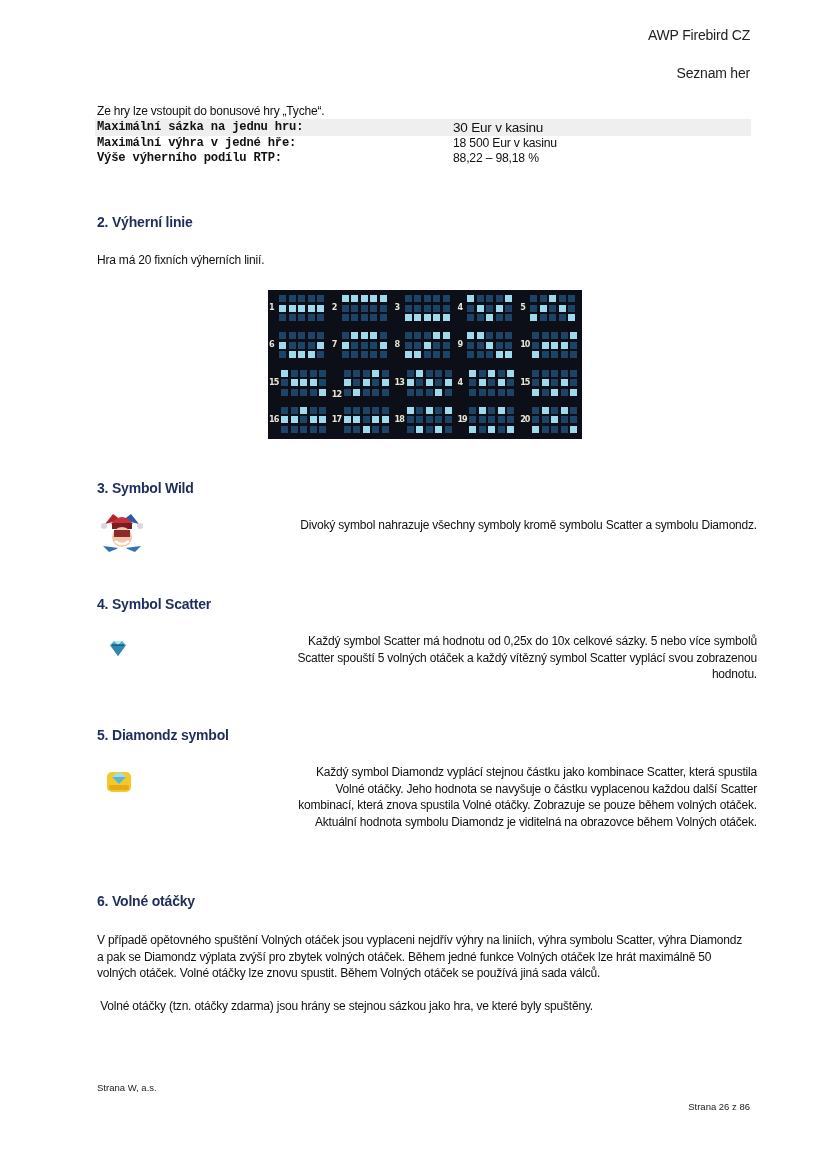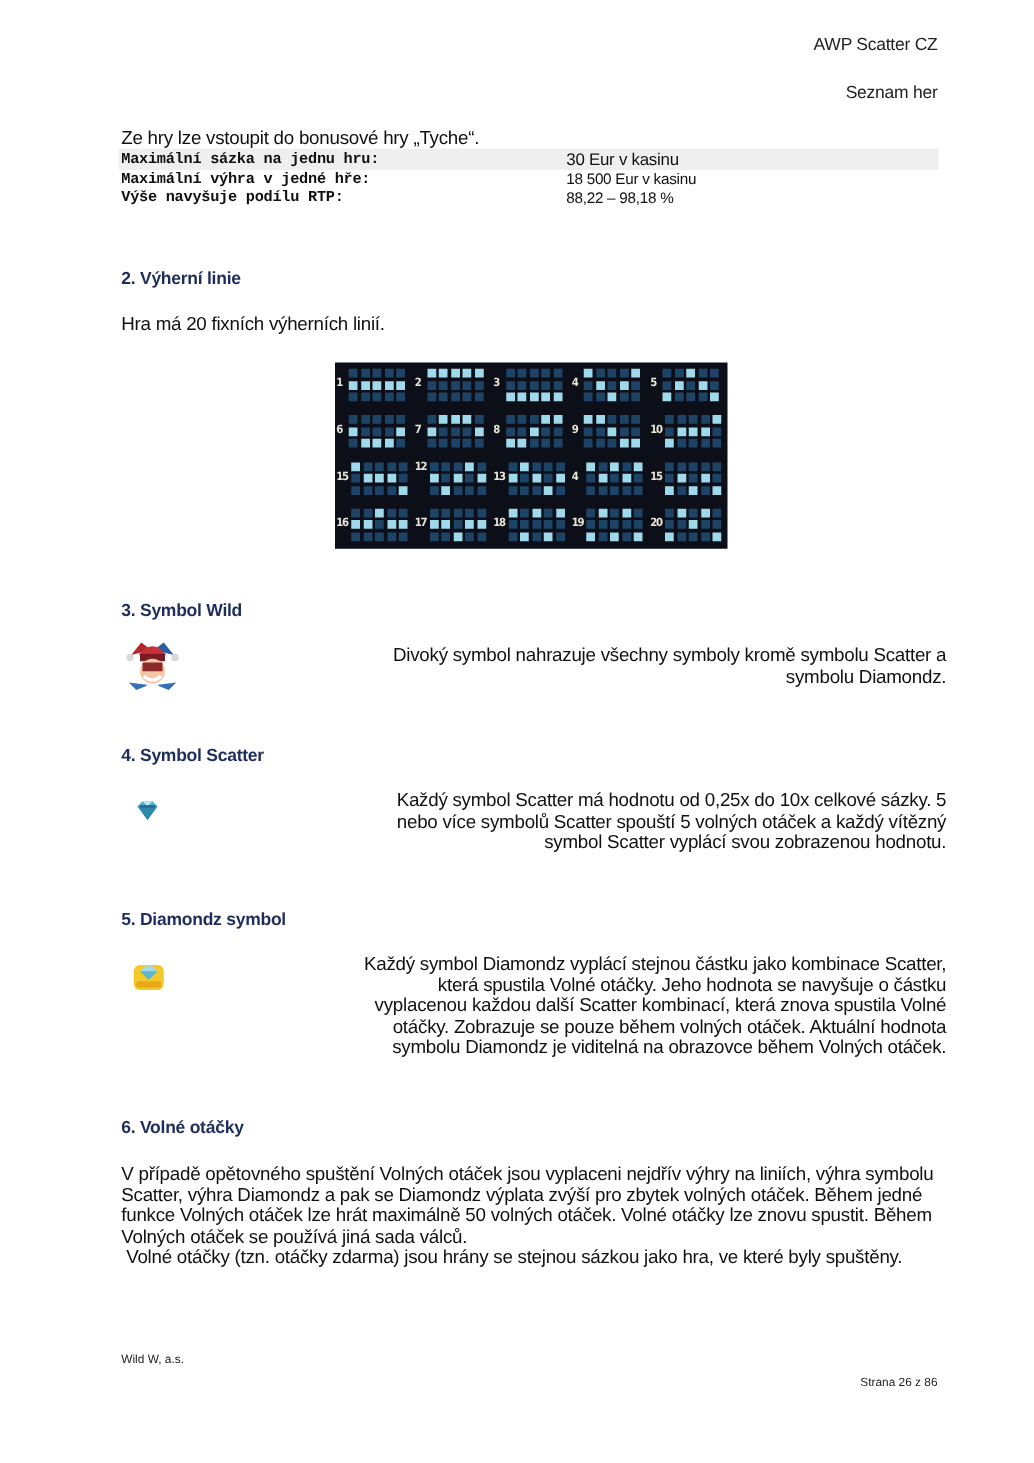--- a/index.html
+++ b/index.html
@@ -2,21 +2,21 @@
 <html><head>
 <meta charset="utf-8">
 <style>
   html, body { margin: 0; padding: 0; background: #ffffff; }
   body { width: 827px; height: 1170px; position: relative; overflow: hidden;
          font-family: "Liberation Sans", sans-serif; color: #111; }
   .page { position: absolute; left: 0; top: 0; width: 827px; height: 1170px; }
   .hdr { position: absolute; right: 77px; font-size: 14px; color: #222; letter-spacing: -0.2px; }
   .hdr-title { top: 27px; }
   .hdr-sub { top: 65px; }
-  .body-text { font-size: 15px; line-height: 16.5px; letter-spacing: -0.2px; color: #111; }
+  .body-text { font-size: 12px; line-height: 16.5px; letter-spacing: -0.2px; color: #111; }
   .intro { position: absolute; left: 97px; top: 103px; }
   .info-table { position: absolute; left: 95px; top: 119px; width: 656px; border-collapse: collapse; }
   .info-table td { padding: 0 2px; font-size: 12.2px; height: 15px; line-height: 15px; letter-spacing: -0.2px; vertical-align: middle; }
   .info-table td.lbl { width: 352px; font-weight: bold; font-family: Liberation Mono, monospace; }
   .info-table tr.hl td { background: #efefef; height: 17px; }
   .info-table tr.hl td.val { font-size: 13.5px; }
   .section-title { position: absolute; left: 97px; font-size: 14px; font-weight: bold; color: #1f2d5c; letter-spacing: -0.2px; }
   .para { position: absolute; }
   .paylines { position: absolute; left: 268px; top: 290px; width: 314px; height: 149px;
               background: #0c0f18; }
@@ -26,37 +26,37 @@
   .sym-icon { position: absolute; }
   .sym-text { position: absolute; left: 287px; width: 470px; text-align: right; }
   .footer-left { position: absolute; left: 97px; top: 1082px; font-size: 9.5px; color: #222; }
   .footer-right { position: absolute; right: 77px; top: 1101px; font-size: 9.5px; color: #222; }
 </style>
 </head>
 <body>
 
 <div class="page">
 
-  <div class="hdr hdr-title">AWP Scatter CZ</div>
+  <div class="hdr hdr-title">AWP Firebird CZ</div>
   <div class="hdr hdr-sub">Seznam her</div>
 
   <div class="intro body-text">Ze hry lze vstoupit do bonusové hry „Tyche“.</div>
 
   <table class="info-table">
     <tbody>
         <tr class="hl">
       <td class="lbl">Maximální sázka na jednu hru:</td>
       <td class="val">30 Eur v kasinu</td>
     </tr>
     <tr>
       <td class="lbl">Maximální výhra v jedné hře:</td>
       <td class="val">18 500 Eur v kasinu</td>
     </tr>
     <tr>
-      <td class="lbl">Výše navyšuje podílu RTP:</td>
+      <td class="lbl">Výše výherního podílu RTP:</td>
       <td class="val">88,22 – 98,18 %</td>
     </tr>
   </tbody>
     </table>
 
   <div class="section-title" style="top:214px;">2. Výherní linie</div>
   <div class="para body-text" style="left:97px; top:252px;">Hra má 20 fixních výherních linií.</div>
 
   <div class="paylines" id="paylines">
       <div class="pl-cell" style="left: 0px; top: 0px; width: 62.8px; height: 37.25px;">
@@ -251,21 +251,21 @@
         <div class="sq" style="left: 32px; top: 14.5px; background: rgb(159, 217, 236);"></div>
         <div class="sq" style="left: 41.5px; top: 14.5px; background: rgb(159, 217, 236);"></div>
         <div class="sq" style="left: 51px; top: 14.5px; background: rgb(29, 68, 102);"></div>
         <div class="sq" style="left: 13px; top: 24px; background: rgb(29, 68, 102);"></div>
         <div class="sq" style="left: 22.5px; top: 24px; background: rgb(29, 68, 102);"></div>
         <div class="sq" style="left: 32px; top: 24px; background: rgb(29, 68, 102);"></div>
         <div class="sq" style="left: 41.5px; top: 24px; background: rgb(29, 68, 102);"></div>
         <div class="sq" style="left: 51px; top: 24px; background: rgb(159, 217, 236);"></div>
       </div>
       <div class="pl-cell" style="left: 62.8px; top: 74.5px; width: 62.8px; height: 37.25px;">
-        <div class="pl-num" style="left: 1px; top: 4px;">12</div>
+        <div class="pl-num" style="left: 1px; top: 24px;">12</div>
         <div class="sq" style="left: 13px; top: 5px; background: rgb(29, 68, 102);"></div>
         <div class="sq" style="left: 22.5px; top: 5px; background: rgb(29, 68, 102);"></div>
         <div class="sq" style="left: 32px; top: 5px; background: rgb(29, 68, 102);"></div>
         <div class="sq" style="left: 41.5px; top: 5px; background: rgb(159, 217, 236);"></div>
         <div class="sq" style="left: 51px; top: 5px; background: rgb(29, 68, 102);"></div>
         <div class="sq" style="left: 13px; top: 14.5px; background: rgb(159, 217, 236);"></div>
         <div class="sq" style="left: 22.5px; top: 14.5px; background: rgb(29, 68, 102);"></div>
         <div class="sq" style="left: 32px; top: 14.5px; background: rgb(159, 217, 236);"></div>
         <div class="sq" style="left: 41.5px; top: 14.5px; background: rgb(29, 68, 102);"></div>
         <div class="sq" style="left: 51px; top: 14.5px; background: rgb(159, 217, 236);"></div>
@@ -459,15 +459,15 @@
       <polygon points="6,7 20,7 13,14" fill="#5ab6cc"></polygon>
       <rect x="3" y="15" width="20" height="5" rx="2" fill="#e8a916"></rect>
     </svg>
   </div>
   <div class="sym-text body-text" style="top:764px;">Každý symbol Diamondz vyplácí stejnou částku jako kombinace Scatter, která spustila Volné otáčky. Jeho hodnota se navyšuje o částku vyplacenou každou další Scatter kombinací, která znova spustila Volné otáčky. Zobrazuje se pouze během volných otáček. Aktuální hodnota symbolu Diamondz je viditelná na obrazovce během Volných otáček.</div>
 
   <div class="section-title" style="top:893px;">6. Volné otáčky</div>
   <div class="para body-text" style="left:97px; top:932px; width:650px;">V případě opětovného spuštění Volných otáček jsou vyplaceni nejdřív výhry na liniích, výhra symbolu Scatter, výhra Diamondz a pak se Diamondz výplata zvýší pro zbytek volných otáček. Během jedné funkce Volných otáček lze hrát maximálně 50 volných otáček. Volné otáčky lze znovu spustit. Během Volných otáček se používá jiná sada válců.</div>
   <div class="para body-text" style="left:97px; top:998px; width:650px; white-space:pre;"> Volné otáčky (tzn. otáčky zdarma) jsou hrány se stejnou sázkou jako hra, ve které byly spuštěny.</div>
 
-  <div class="footer-left">Wild W, a.s.</div>
+  <div class="footer-left">Strana W, a.s.</div>
   <div class="footer-right">Strana 26 z 86</div>
 </div>
 
 </body></html>

